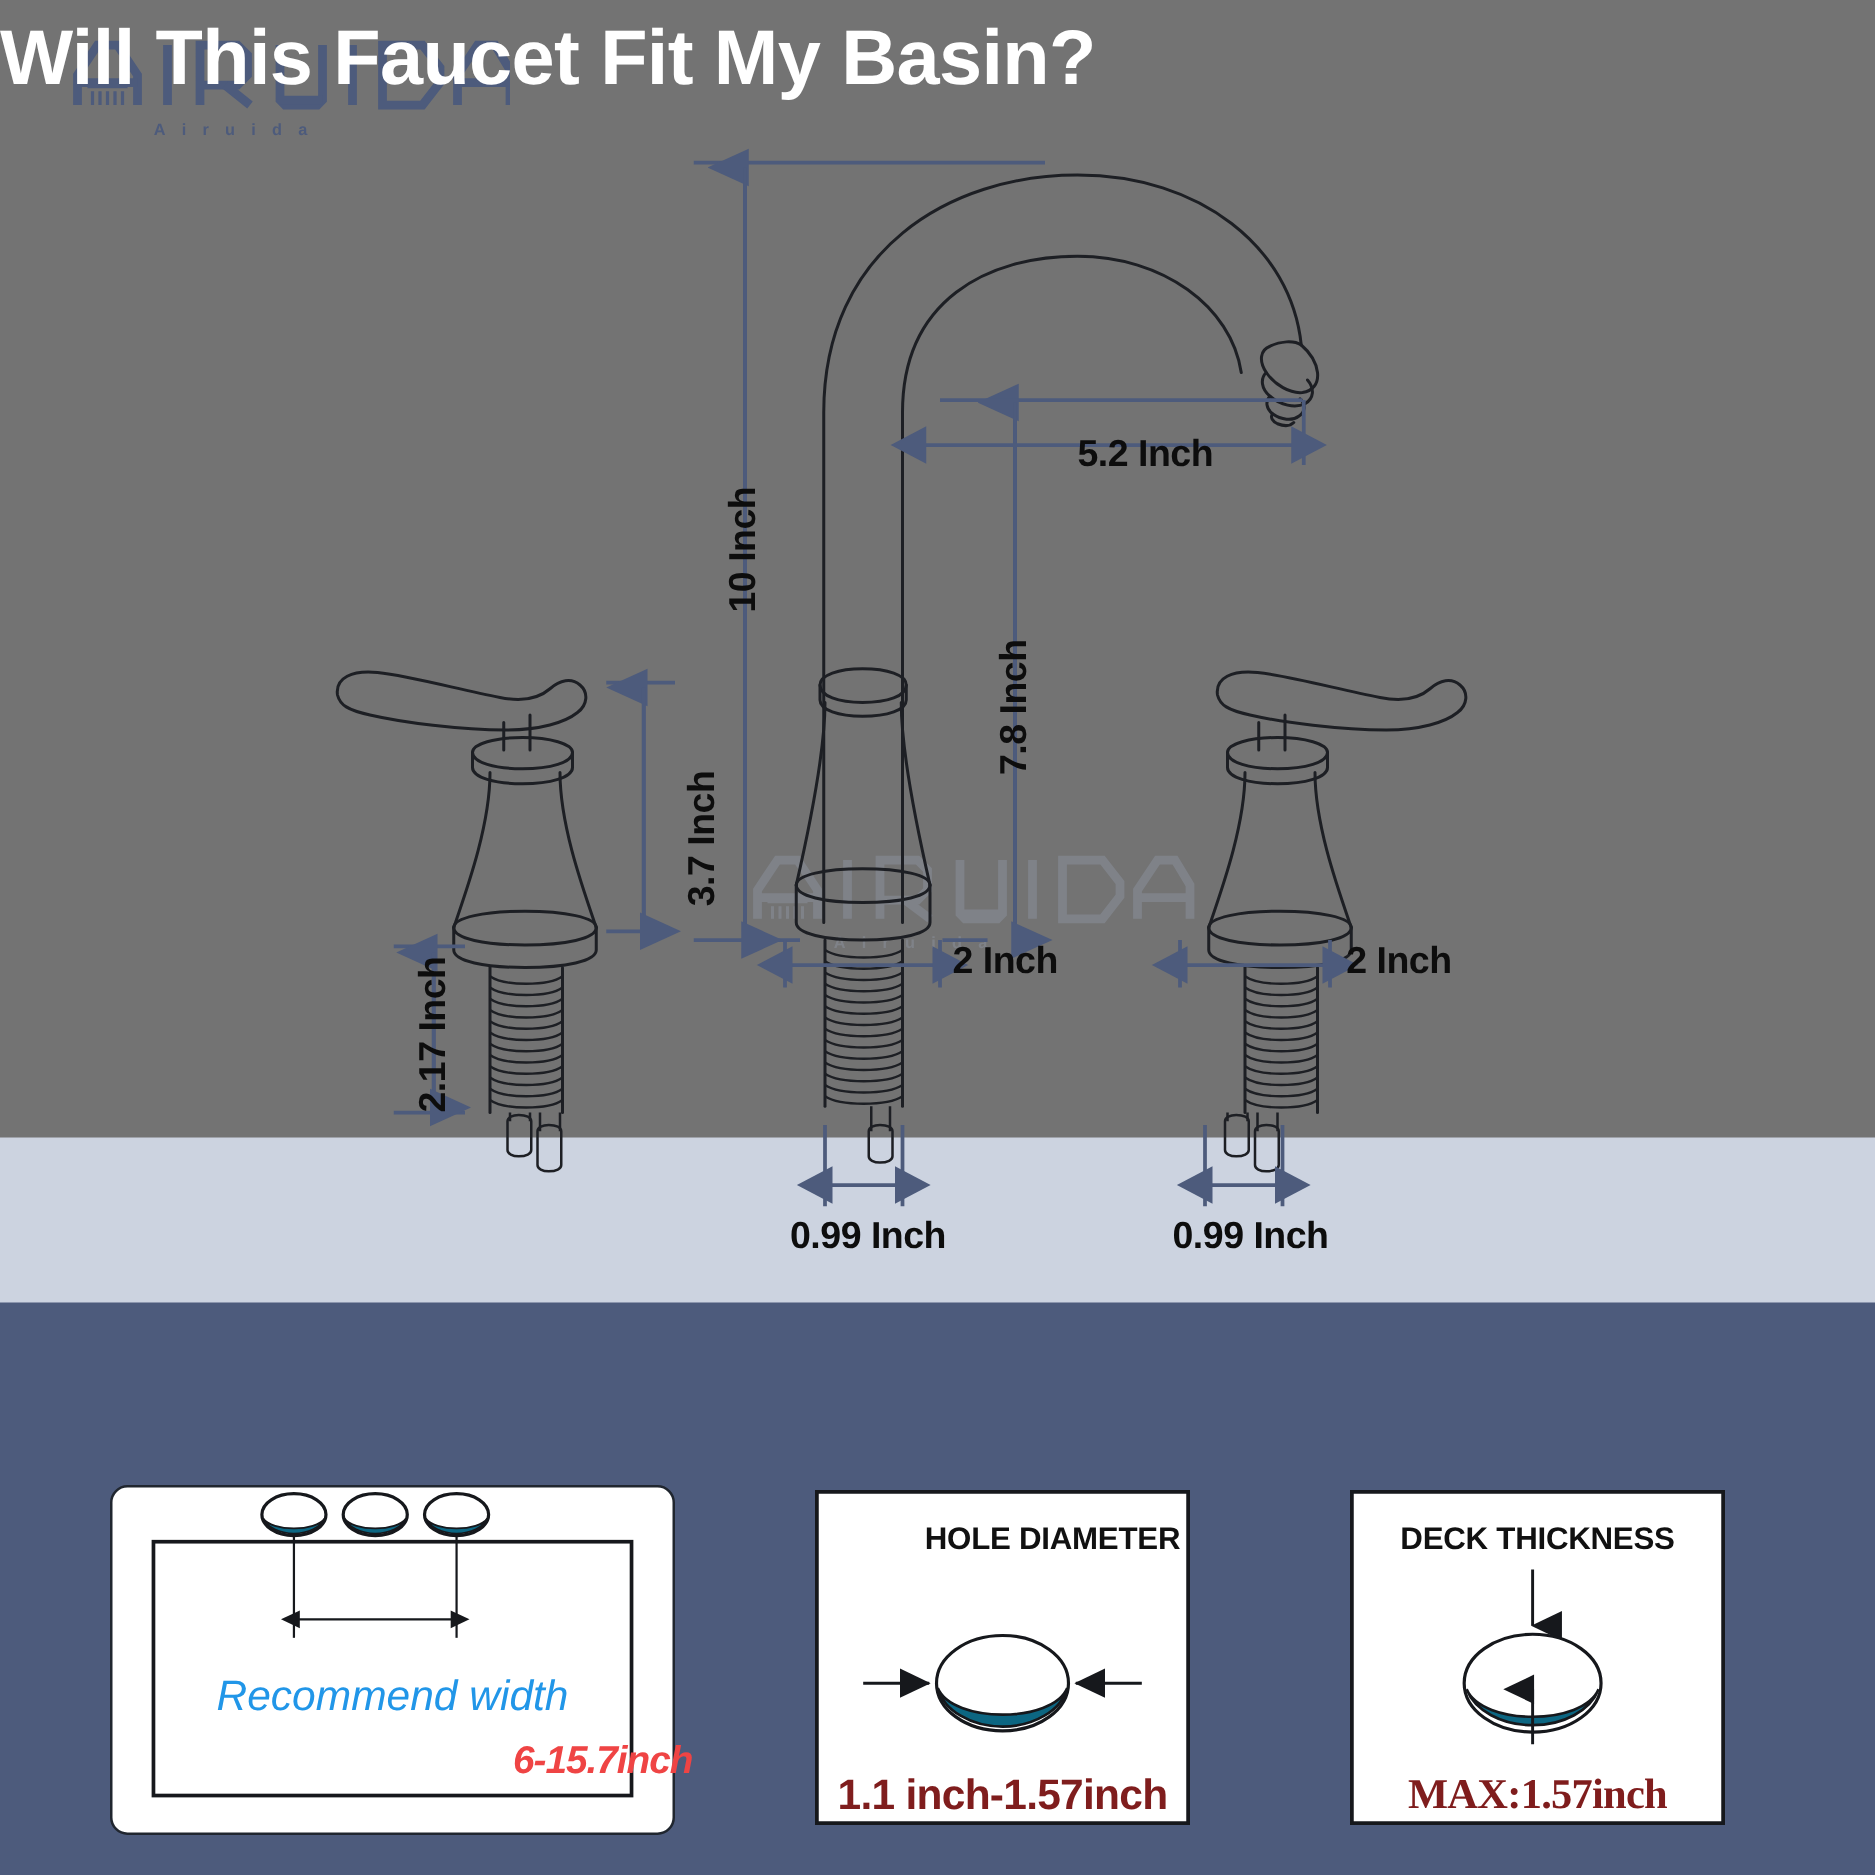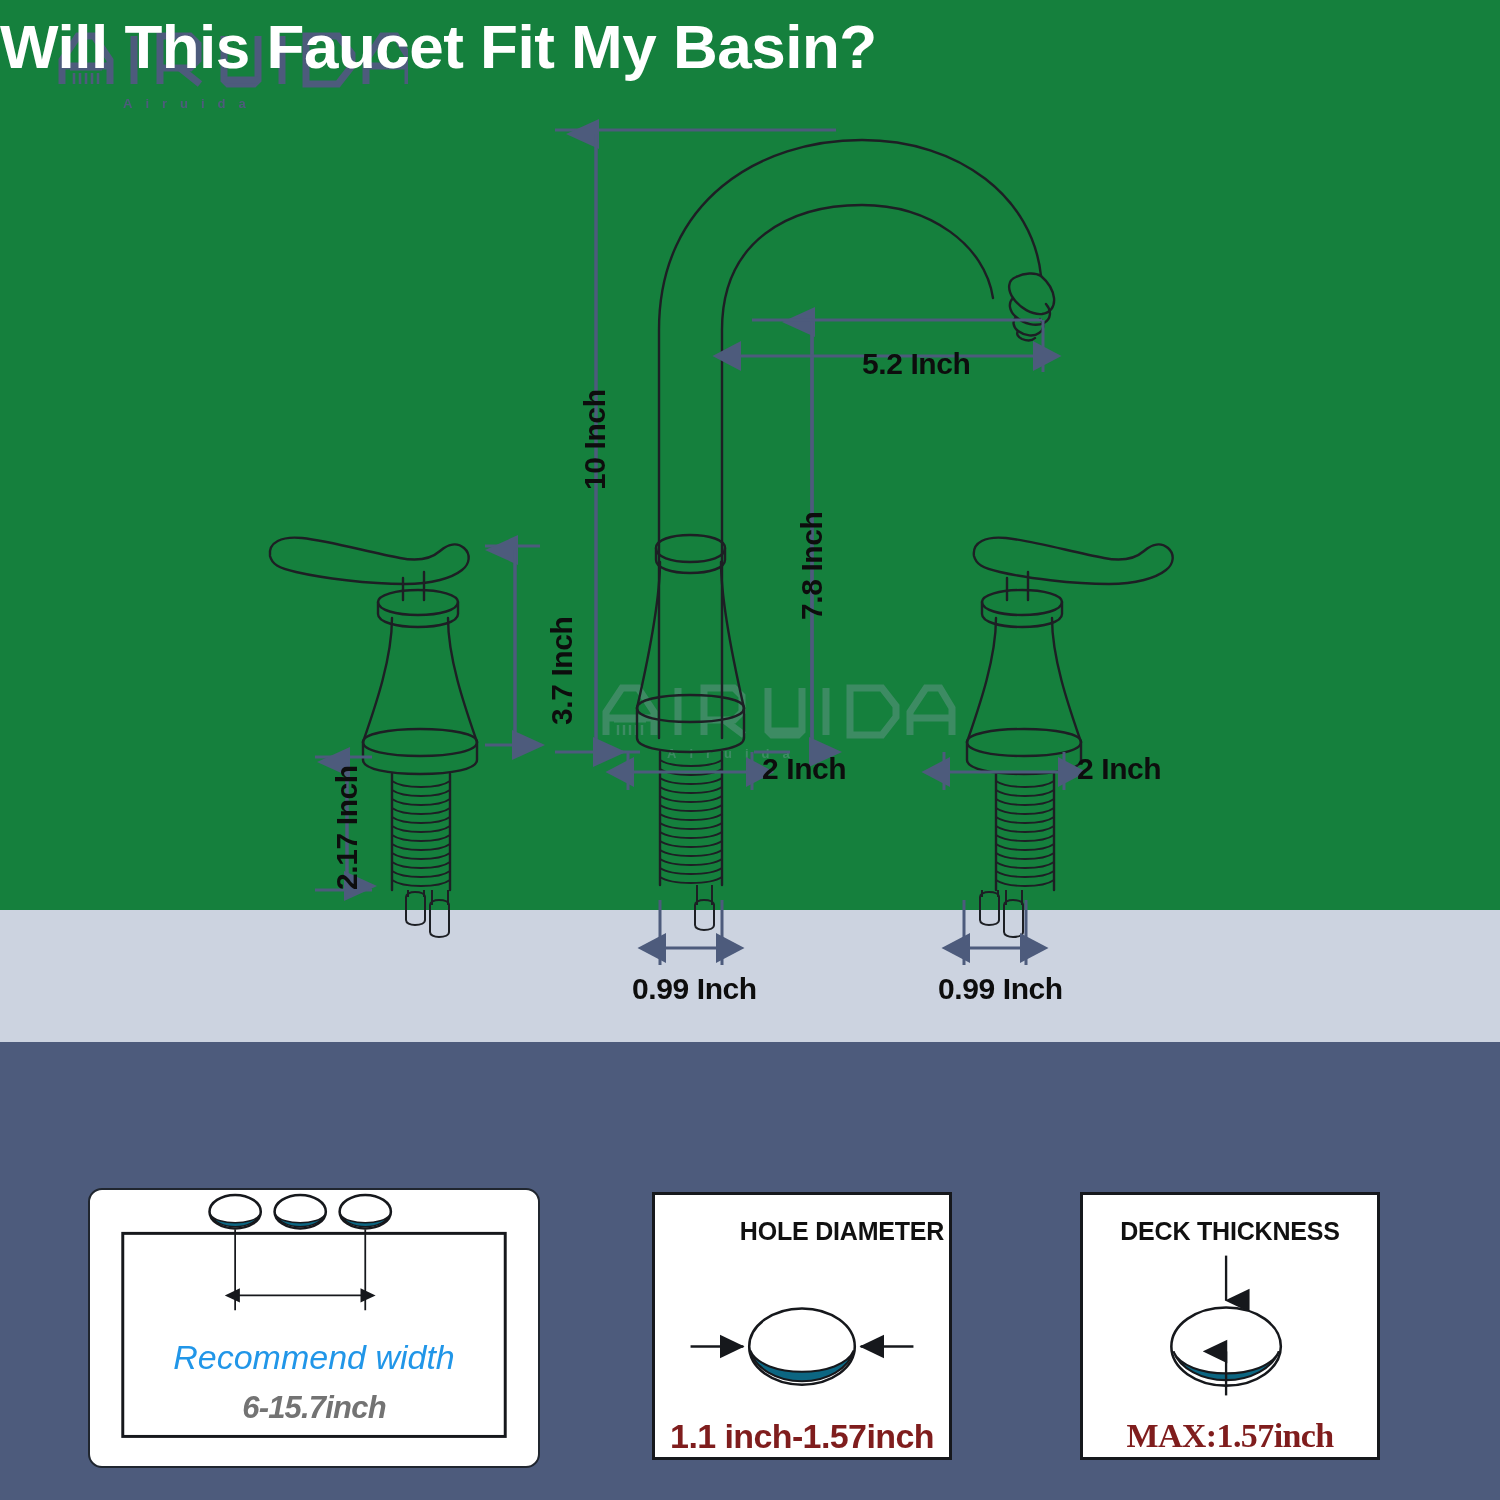--- a/index.html
+++ b/index.html
@@ -16,21 +16,21 @@
     height: 1500px;
     overflow: hidden;
     background: #ccd3e0;
   }
   
   #spec-panel {
     position: absolute;
     left: 0; top: 0;
     width: 1500px;
     height: 910px;
-    background: #15803d;
+    background: #737373;
     text-align: right;
   }
   #brand-logo {
     position: absolute;
     left: 48px;
     top: 22px;
     width: 360px;
     height: 90px;
   }
   #spec-svg {
@@ -116,25 +116,25 @@
     left: 0;
     width: 100%;
     text-align: center;
     font-size: 34px;
     color: #2196e8;
     font-weight: normal;
     font-family: "Liberation Sans", sans-serif;
   }
   #rec-value {
     position: absolute;
-    left: 0;
+    left: 16px;
     width: 100%;
-    text-align: center;
+    text-align: right;
     font-size: 31px;
-    color: #737373;
+    color: #ef4444;
     font-weight: bold;
     letter-spacing: -0.8px;
     font-family: "Liberation Sans", sans-serif;
   }
   .dim-label {
     position: absolute;
     color: #0d0d0d;
     font-size: 30px;
     font-weight: bold;
     font-family: "Liberation Sans", sans-serif;

